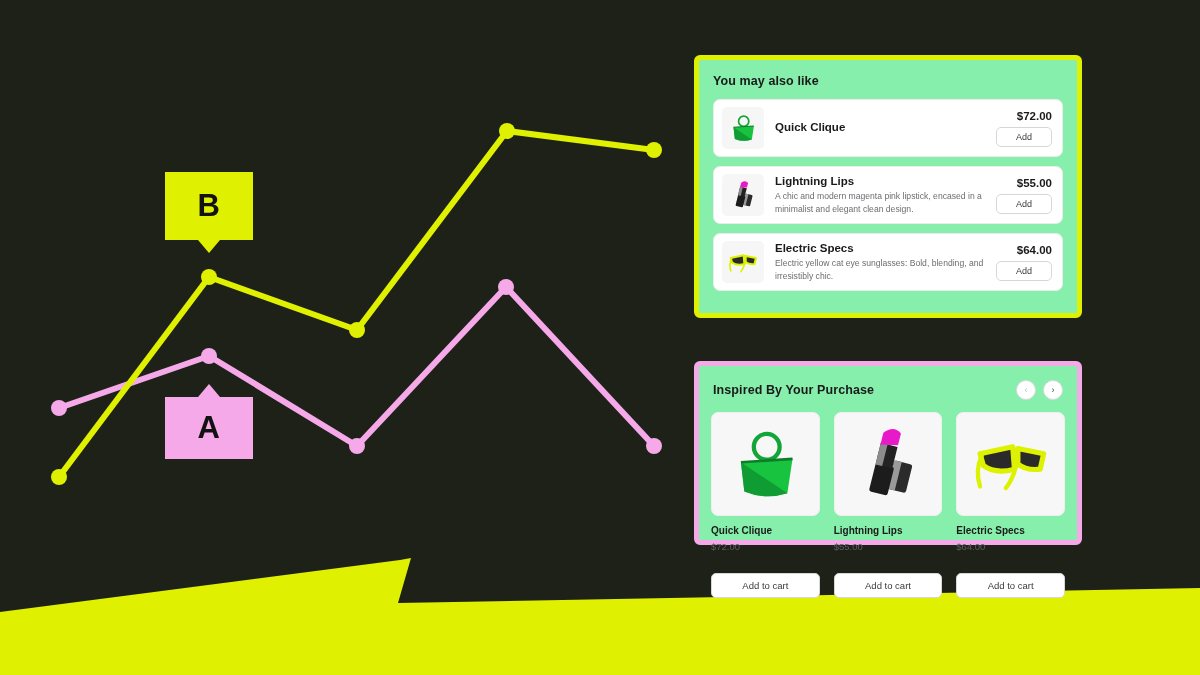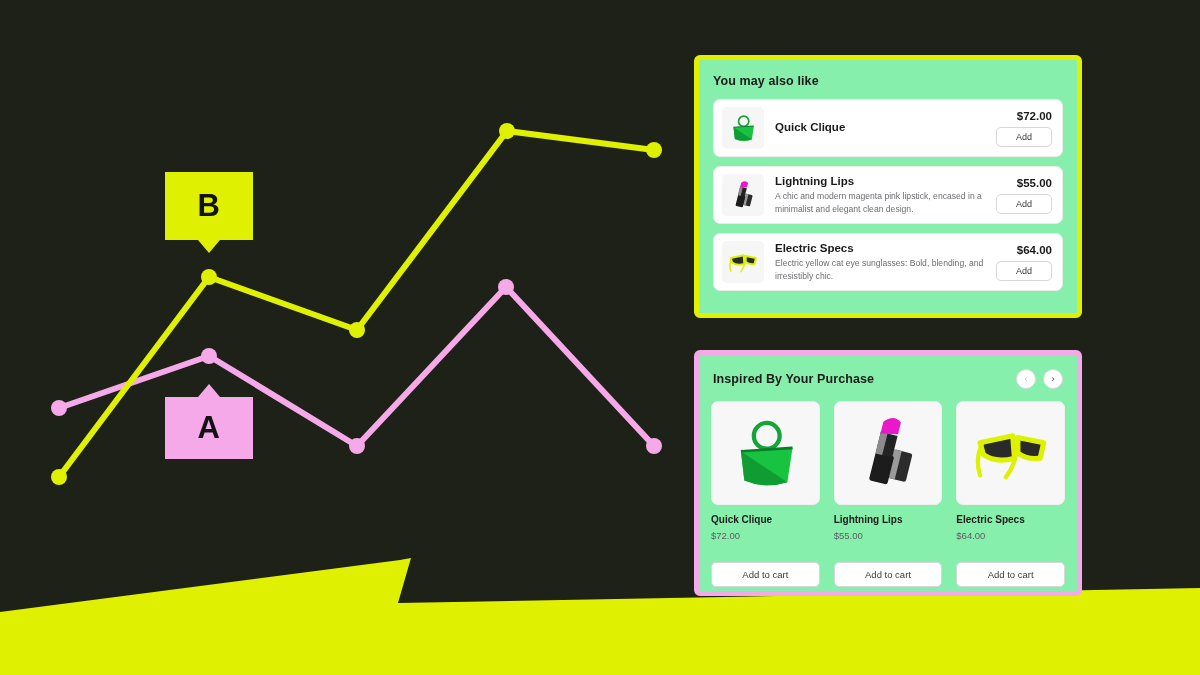--- a/index.html
+++ b/index.html
@@ -67,22 +67,22 @@
     background: #86efac;
     border-radius: 6px;
   }
   #card-suggestions {
     left: 694px; top: 55px;
     width: 388px; height: 263px;
     border: 5px solid #dff000;
     padding: 14px 14px 12px 14px;
   }
   #card-inspired {
-    left: 694px; top: 350px;
-    width: 388px; height: 246px;
+    left: 694px; top: 361px;
+    width: 388px; height: 184px;
     border: 5px solid #f6a9e9;
     padding: 12px 12px 12px 12px;
   }
 
   .card-title {
     font-size: 12.5px;
     font-weight: bold;
     color: #1a1a1a;
     letter-spacing: .1px;
   }

